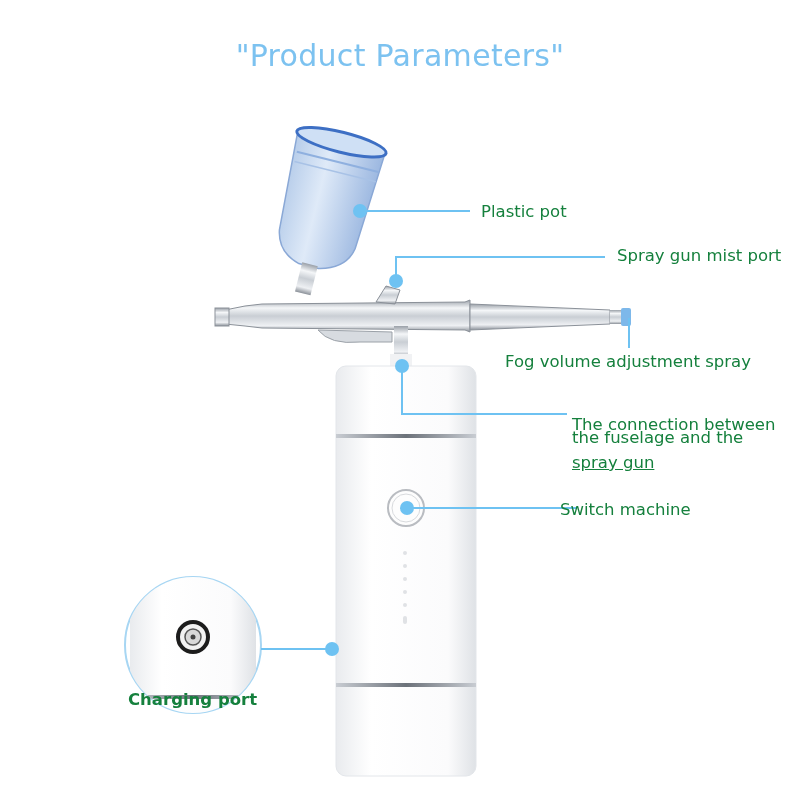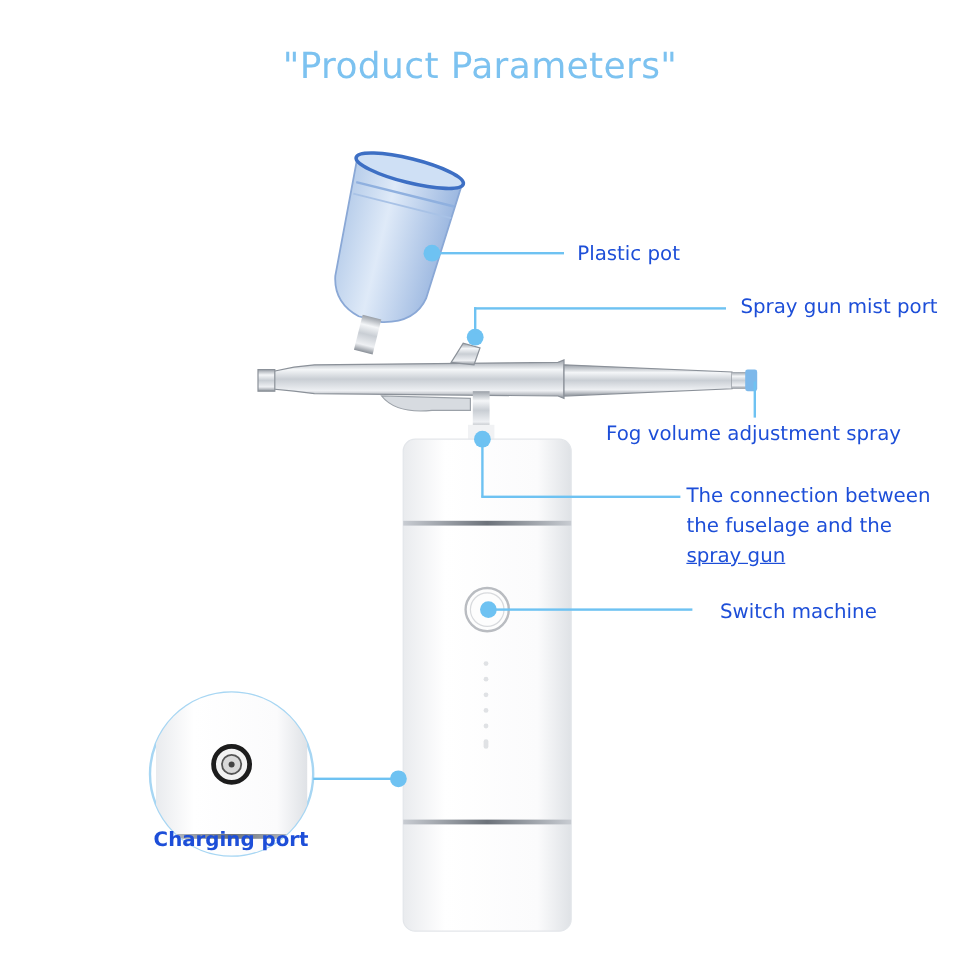--- a/index.html
+++ b/index.html
@@ -1,21 +1,21 @@
 <!DOCTYPE html>
 <html><head>
 <meta charset="utf-8">
 <style>
   html, body { margin:0; padding:0; background:#ffffff; }
   body { width:800px; height:800px; position:relative; overflow:hidden; font-family:"DejaVu Sans", sans-serif; }
   .title {
     position:absolute; left:0; top:38px; width:800px; text-align:center;
     font-size:30px; color:#7cc2f0; letter-spacing:0.3px; font-family:"DejaVu Sans", sans-serif;
   }
-  .label { position:absolute; color:#1d4ed8; font-size:16.5px; line-height:25px; white-space:nowrap; }
+  .label { position:absolute; color:#15803d; font-size:16.5px; line-height:25px; white-space:nowrap; }
   .line { position:absolute; background:#6ec2f2; }
   .dot { position:absolute; width:14px; height:14px; border-radius:50%; background:#6ec2f2; }
   svg { position:absolute; left:0; top:0; }
 </style>
 </head>
 <body>
 
 <div class="title">"Product Parameters"</div>
 
 <svg width="800" height="800" viewBox="0 0 800 800">
@@ -106,23 +106,23 @@
 <div class="line" style="left:395px;top:256px;width:2px;height:22px;"></div>
 <div class="line" style="left:395px;top:256px;width:210px;height:2px;"></div>
 <div class="label" style="left:617px;top:243px;">Spray gun mist port</div>
 
 <div class="line" style="left:628px;top:318px;width:2px;height:30px;"></div>
 <div class="label" style="left:505px;top:349px;">Fog volume adjustment spray</div>
 
 <div class="dot" style="left:395px;top:359px;"></div>
 <div class="line" style="left:401px;top:366px;width:2px;height:48px;"></div>
 <div class="line" style="left:401px;top:413px;width:166px;height:2px;"></div>
-<div class="label" style="left:572px;top:400px;">The connection between</div>
+<div class="label" style="left:572px;top:412px;">The connection between</div>
 <div class="label" style="left:572px;top:425px;">the fuselage and the</div>
 <div class="label" style="left:572px;top:450px;text-decoration:underline;">spray gun</div>
 
 <div class="dot" style="left:400px;top:501px;"></div>
 <div class="line" style="left:407px;top:507px;width:170px;height:2px;"></div>
-<div class="label" style="left:600px;top:497px;">Switch machine</div>
+<div class="label" style="left:560px;top:497px;">Switch machine</div>
 
 <div class="dot" style="left:325px;top:642px;"></div>
 <div class="line" style="left:261px;top:648px;width:66px;height:2px;"></div>
 <div class="label" style="left:128px;top:687px;font-weight:bold;">Charging port</div>
 
 </body></html>

